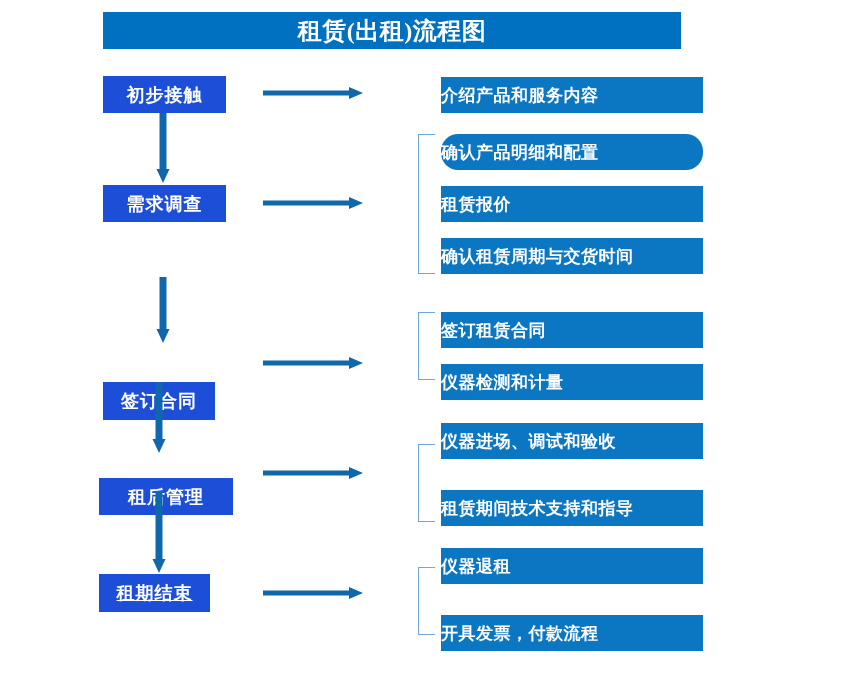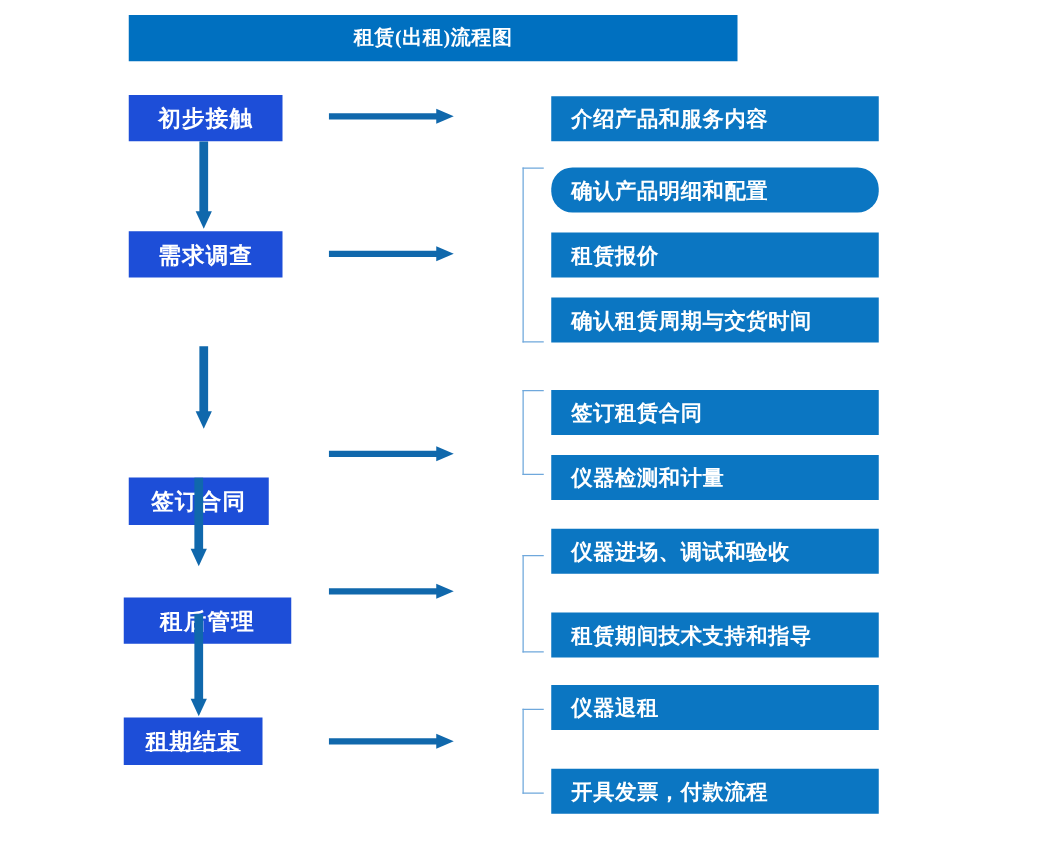--- a/index.html
+++ b/index.html
@@ -12,25 +12,25 @@
     width: 844px;
     height: 688px;
     background: #ffffff;
     font-family: "Liberation Serif", "DejaVu Serif", serif;
     overflow: hidden;
   }
   .title-bar {
     position: absolute;
     left: 103px;
     top: 12px;
-    width: 487px;
+    width: 578px;
     height: 37px;
     background: #0070c0;
     color: #ffffff;
-    font-size: 16px;
+    font-size: 24px;
     font-weight: bold;
     display: flex;
     align-items: center;
     justify-content: center;
     letter-spacing: 0.5px;
   }
   .stage-box {
     position: absolute;
     background: #1d4ed8;
     color: #ffffff;
@@ -45,21 +45,20 @@
     position: absolute;
     left: 441px;
     width: 262px;
     height: 36px;
     background: #0b76c2;
     color: #ffffff;
     font-size: 17px;
     font-weight: bold;
     display: flex;
     align-items: center;
-    padding-left: 16px;
     box-sizing: border-box;
     letter-spacing: 0.5px;
   }
   .h-arrow {
     position: absolute;
     height: 14px;
   }
   .v-arrow {
     position: absolute;
     width: 14px;

